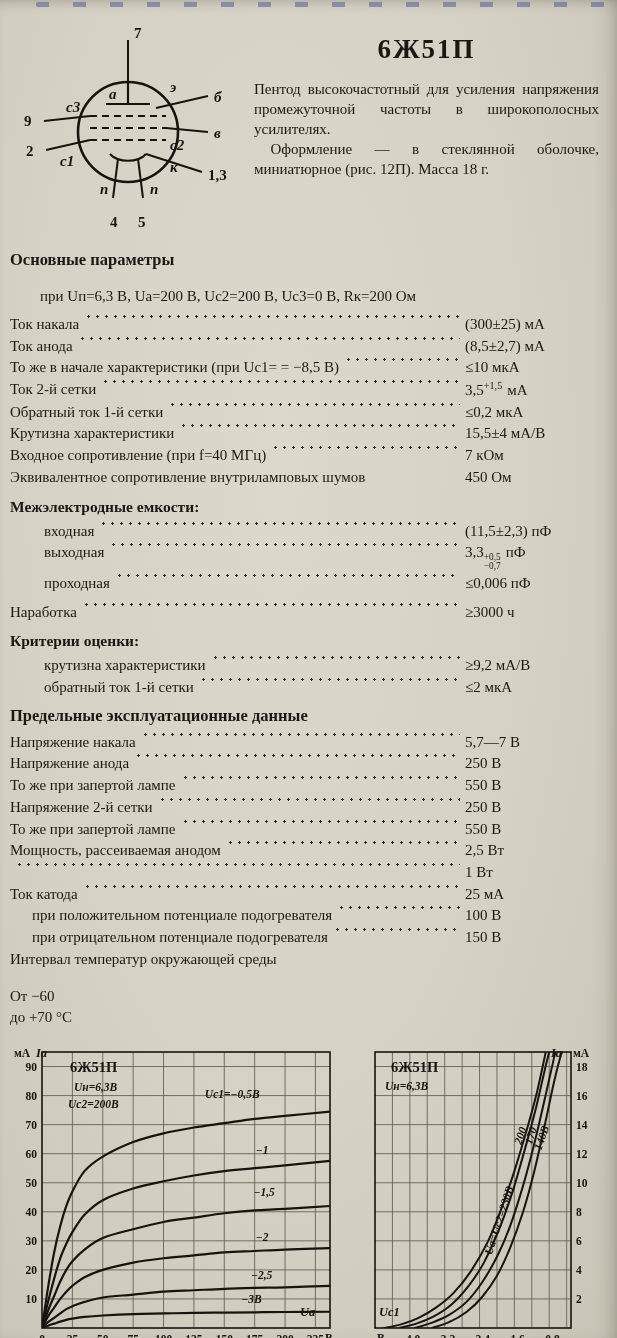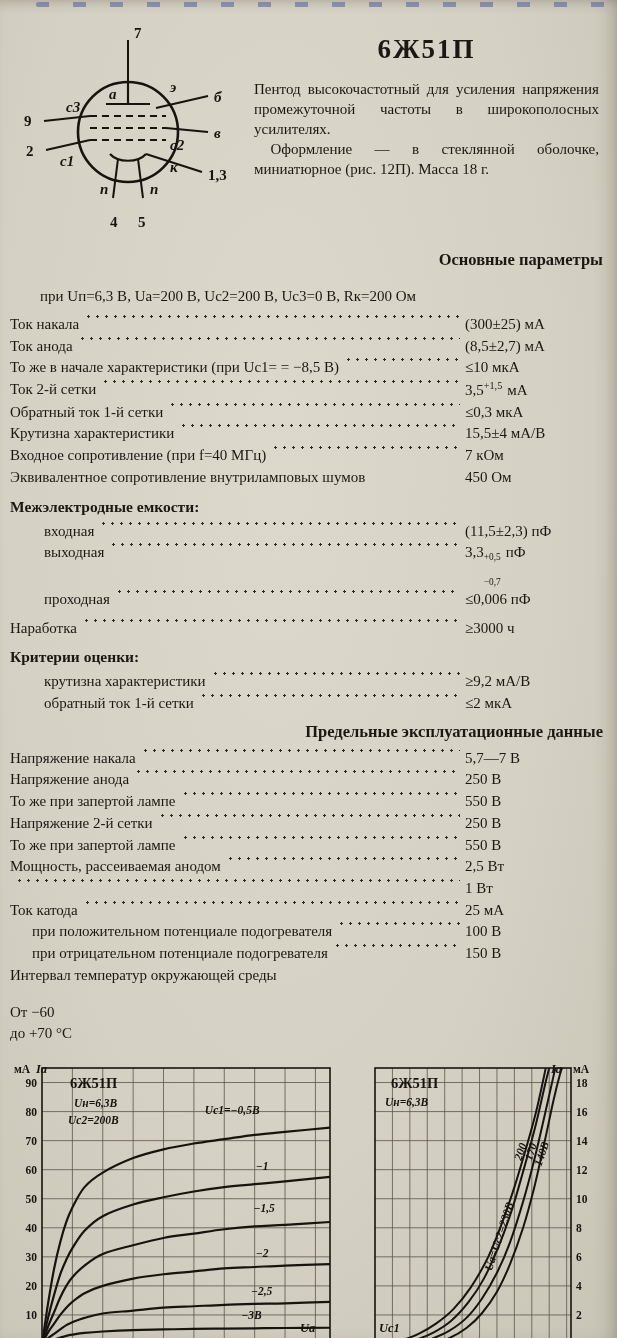--- a/index.html
+++ b/index.html
@@ -11,36 +11,36 @@
         background:repeating-linear-gradient(90deg,#47549c 0 13px,transparent 13px 37px);}
   .header{display:flex;gap:6px;margin-top:12px;}
   .tube-wrap{width:238px;flex-shrink:0;}
   .tube line,.tube path,.tube circle{stroke:#17140f;fill:none;}
   .tube text{font-family:"Liberation Serif",serif;font-size:15px;font-style:italic;font-weight:bold;fill:#17140f;}
   .tube text.num{font-style:normal;font-size:15px;}
   .head-right{flex:1;padding-top:14px;padding-right:4px;}
   h1{font-size:27px;margin:0 0 14px;text-align:center;letter-spacing:2px;font-weight:bold;}
   .desc{font-size:15px;line-height:1.34;margin:0;text-align:justify;}
   .desc.second{text-indent:1.1em;}
-  h2{font-size:16.5px;text-align:right;margin:14px 0 6px;font-weight:bold;}
+  h2{font-size:16.5px;text-align:left;margin:14px 0 6px;font-weight:bold;}
   .subhead{font-size:15.5px;font-weight:bold;margin:10px 0 5px;}
   .conditions{font-size:15px;margin:18px 0 9px;text-indent:30px;}
   .rows{margin:0;}
   .row{display:flex;align-items:flex-start;font-size:15px;line-height:1.38;margin:1px 0;}
   .row.top{align-items:flex-start;flex-direction:column;}
   .lbl{max-width:430px;}
   .leader{flex:1;min-width:14px;height:5px;margin:0 5px 4px 5px;
         background-image:radial-gradient(circle,#2b2822 1.15px,transparent 1.35px);
         background-size:9px 5px;background-repeat:repeat-x;background-position:0 100%;}
   .row.top .leader{align-self:flex-start;margin-top:13px;}
   .leader.blank{background-image:none;}
   .val{width:138px;flex-shrink:0;white-space:pre-line;}
   .val sup{font-size:.68em;}
   .unit{margin-left:5px;}
-  .stk{display:inline-flex;flex-direction:column;font-size:.62em;line-height:1.05;vertical-align:-.25em;text-align:left;gap:16px;}
+  .stk{display:inline-flex;flex-direction:column;font-size:.62em;line-height:1.05;vertical-align:-.25em;text-align:left;}
   .indent1 .lbl{padding-left:34px;}
   .indent2 .lbl{padding-left:22px;}
   .charts{display:flex;justify-content:space-between;margin-top:16px;padding:0 2px;}
 </style>
 </head>
 <body>
 
 <div class="page">
   <div class="scan-marks"></div>
 
@@ -106,21 +106,21 @@
       <span class="val">≤10 мкА</span>
     </div>
     <div class="row">
       <span class="lbl">Ток 2-й сетки</span>
       <span class="leader"></span>
       <span class="val"><span>3,5</span><sup>+1,5</sup><span class="unit">мА</span></span>
     </div>
     <div class="row">
       <span class="lbl">Обратный ток 1-й сетки</span>
       <span class="leader"></span>
-      <span class="val">≤0,3 мкА</span>
+      <span class="val">≤0,2 мкА</span>
     </div>
     <div class="row">
       <span class="lbl">Крутизна характеристики</span>
       <span class="leader"></span>
       <span class="val">15,5±4 мА/В</span>
     </div>
     <div class="row">
       <span class="lbl">Входное сопротивление (при f=40 МГц)</span>
       <span class="leader"></span>
       <span class="val">7 кОм</span>

